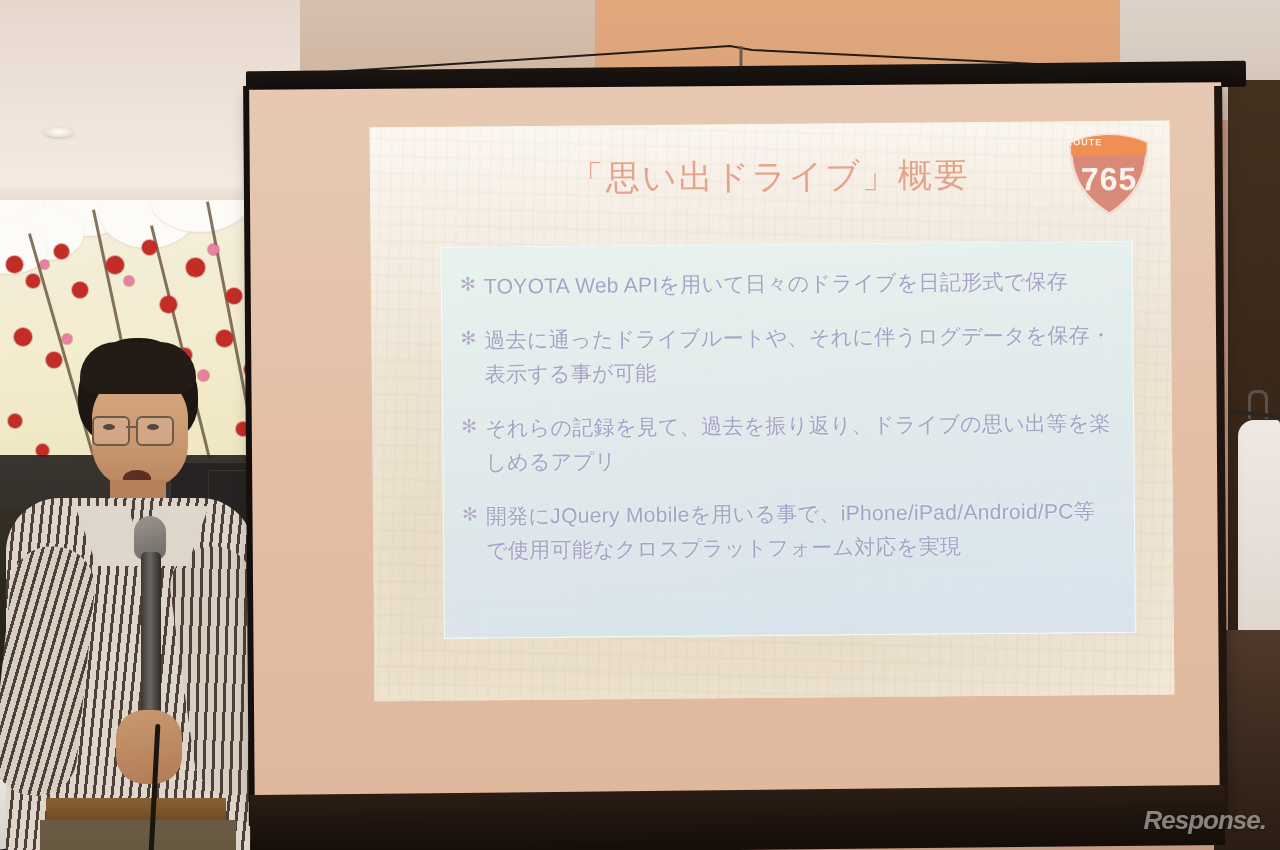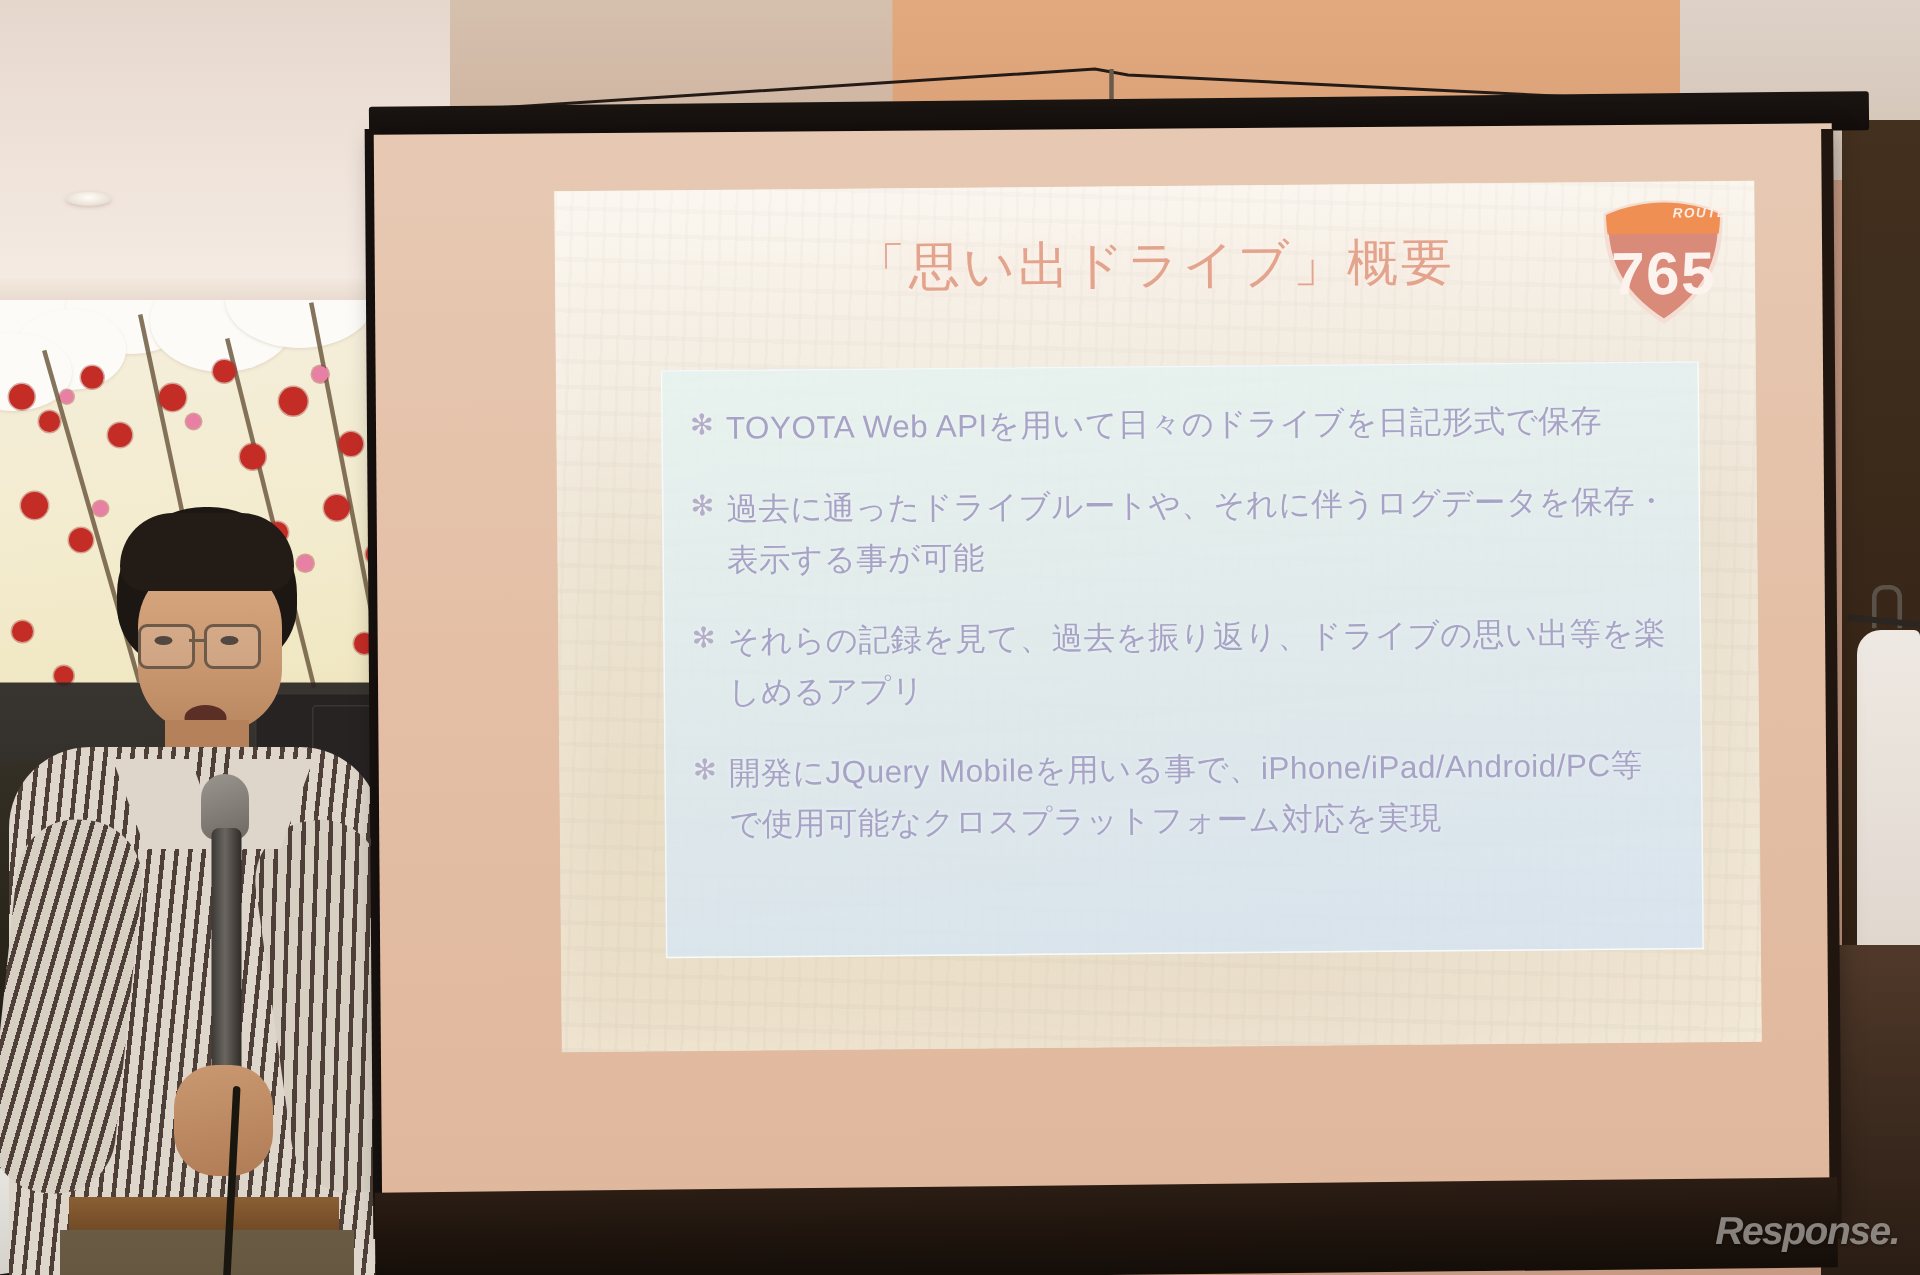--- a/index.html
+++ b/index.html
@@ -352,28 +352,28 @@
     font-weight: 500;
   }
 
   .route-shield {
     position: absolute;
     right: 18px; top: 12px;
     width: 86px; height: 84px;
   }
   .shield-label {
     position: absolute; left: 0; top: 4px; width: 100%;
-    text-align: right;
+    text-align: left;
     font-size: 9px; letter-spacing: 1px;
-    color: #ffeee6; font-weight: bold; font-style: italic;
+    color: #ffeee6; font-weight: bold;
   }
   .shield-num {
     position: absolute; left: 0; top: 28px; width: 100%;
     text-align: center;
-    font-size: 40px; font-weight: bold;
+    font-size: 32px; font-weight: bold;
     color: #fdf3ee;
     letter-spacing: 1px;
   }
 
   .content-box {
     position: absolute;
     left: 70px; top: 120px;
     width: 692px; height: 392px;
     background: linear-gradient(175deg, rgba(230,243,240,.86) 0%, rgba(224,238,242,.82) 40%, rgba(212,228,245,.80) 100%);
     border: 1px solid rgba(255,255,255,.7);

